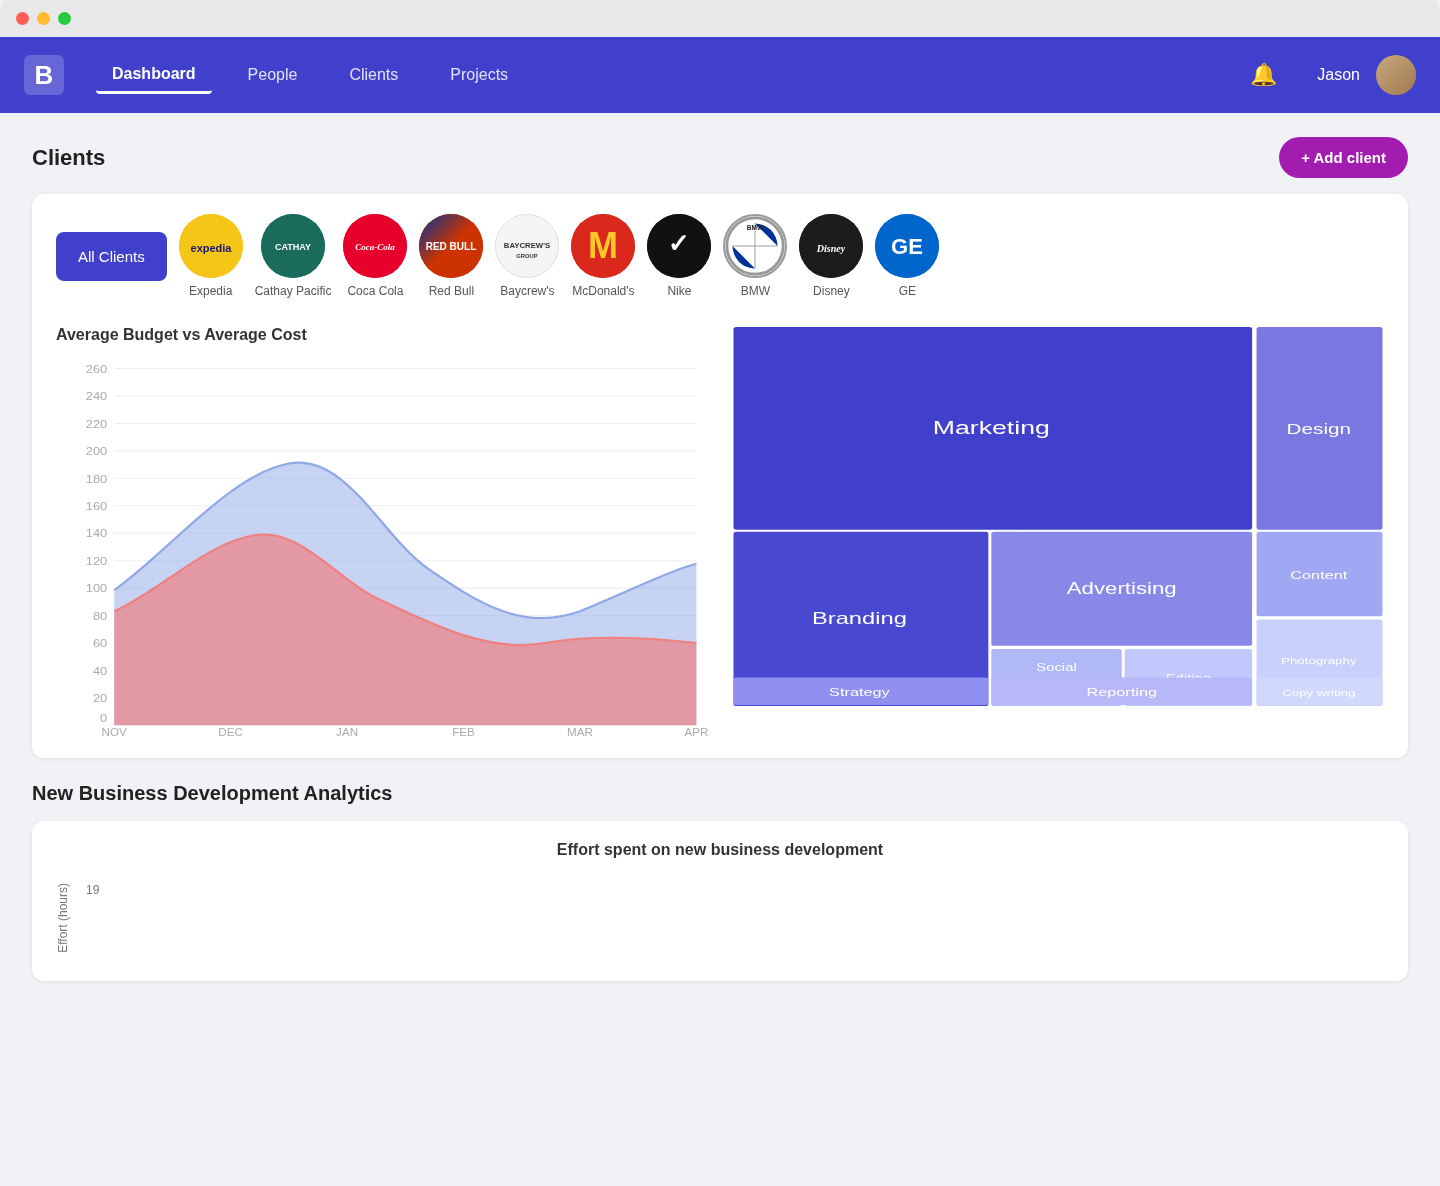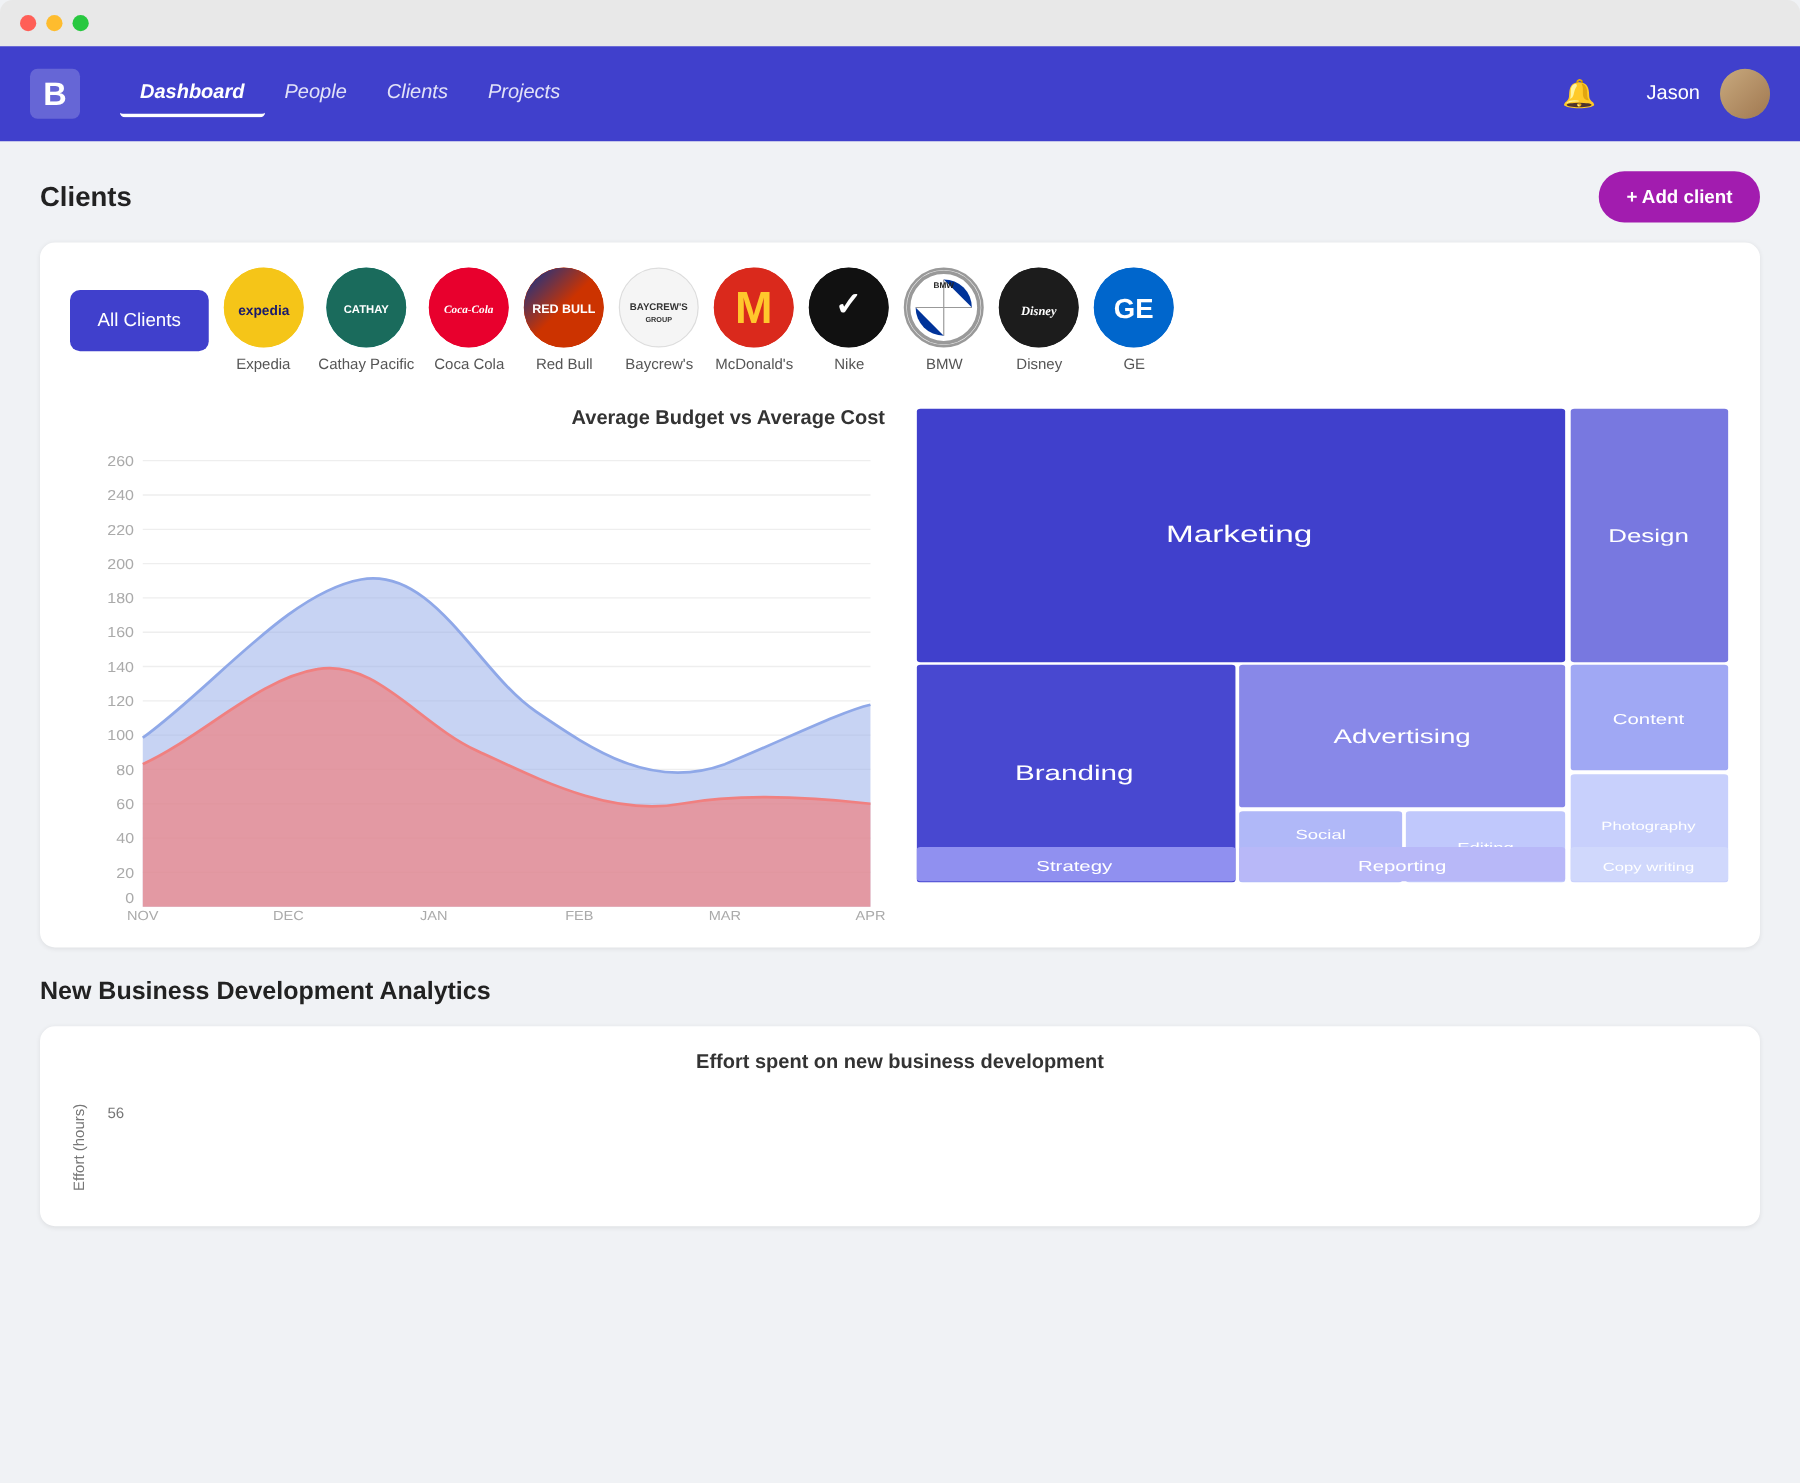--- a/index.html
+++ b/index.html
@@ -8,21 +8,21 @@
     
     .window-chrome { background: #e8e8e8; padding: 12px 16px; border-radius: 10px 10px 0 0; display: flex; align-items: center; gap: 8px; }
     .dot { width: 13px; height: 13px; border-radius: 50%; }
     .dot-red { background: #ff5f57; }
     .dot-yellow { background: #febc2e; }
     .dot-green { background: #28c840; }
 
     
     .navbar { background: #4040cc; display: flex; align-items: center; padding: 0 24px; height: 76px; }
     .nav-logo { color: white; font-size: 26px; font-weight: 700; margin-right: 32px; background: rgba(255,255,255,0.2); width: 40px; height: 40px; border-radius: 6px; display: flex; align-items: center; justify-content: center; }
-    .nav-links { display: flex; align-items: flex-start; flex: 1; gap: 0; font-style: italic; }
+    .nav-links { display: flex; align-items: center; flex: 1; gap: 20px; }
     .nav-link { color: rgba(255,255,255,0.85); font-size: 16px; padding: 8px 16px; cursor: pointer; border-radius: 4px; }
     .nav-link.active { color: white; font-weight: 600; border-bottom: 3px solid white; }
     .nav-right { display: flex; align-items: center; gap: 16px; margin-left: auto; }
     .bell-icon { color: white; font-size: 22px; cursor: pointer; }
     .user-name { color: white; font-size: 16px; font-weight: 500; margin-left: 24px; }
     .avatar { width: 40px; height: 40px; border-radius: 50%; background: #888; overflow: hidden; display: flex; align-items: center; justify-content: center; }
     .avatar-img { width: 100%; height: 100%; background: linear-gradient(135deg, #c8a97e, #a07850); border-radius: 50%; }
 
     
     .main { padding: 24px 32px; }
@@ -41,21 +41,21 @@
     .tab.active { color: #4040cc; border-bottom: 3px solid #4040cc; font-weight: 600; }
 
     
     .client-logos { display: flex; align-items: center; gap: 12px; flex-wrap: wrap; margin-bottom: 28px; }
     .all-clients-btn { background: #4040cc; color: white; border: none; padding: 10px 22px; border-radius: 8px; font-size: 15px; font-weight: 400; cursor: pointer; white-space: nowrap; height: 49px; }
     .client-logo-item { display: flex; flex-direction: column; align-items: center; gap: 6px; cursor: pointer; }
     .client-logo-circle { width: 64px; height: 64px; border-radius: 50%; overflow: hidden; display: flex; align-items: center; justify-content: center; font-size: 10px; font-weight: 700; }
     .client-logo-label { font-size: 12px; color: #555; text-align: center; }
 
     
-    .charts-row { display: grid; grid-template-columns: 1fr 1fr; gap: 24px; text-align: right; }
+    .charts-row { display: grid; grid-template-columns: 1fr 1fr; gap: 24px; }
     .chart-container { }
     .chart-title { font-size: 16px; font-weight: 600; color: #333; margin-bottom: 14px; }
 
     
     .area-chart-wrap { position: relative; width: 100%; height: 380px; }
     .area-chart-wrap svg { width: 100%; height: 100%; }
 
     
     .treemap-wrap { width: 100%; height: 380px; }
     .treemap-wrap svg { width: 100%; height: 100%; }
@@ -312,18 +312,18 @@
 
     </div>
   </div>
 
   <div class="section-title">New Business Development Analytics</div>
   <div class="effort-card">
     <div class="effort-title">Effort spent on new business development</div>
     <div style="display:flex; gap:16px; align-items:flex-start;">
       <div style="writing-mode:vertical-lr; transform:rotate(180deg); font-size:12px; color:#777; padding-top:8px;">Effort (hours)</div>
       <div style="flex:1; position:relative; height:60px;">
-        <div style="font-size:12px; color:#777; position:absolute; top:0; left:0;">56</div>
+        <div style="font-size:12px; color:#777; position:absolute; top:0; left:0;">19</div>
       </div>
     </div>
   </div>
 
 </div>
 
 </body></html>

